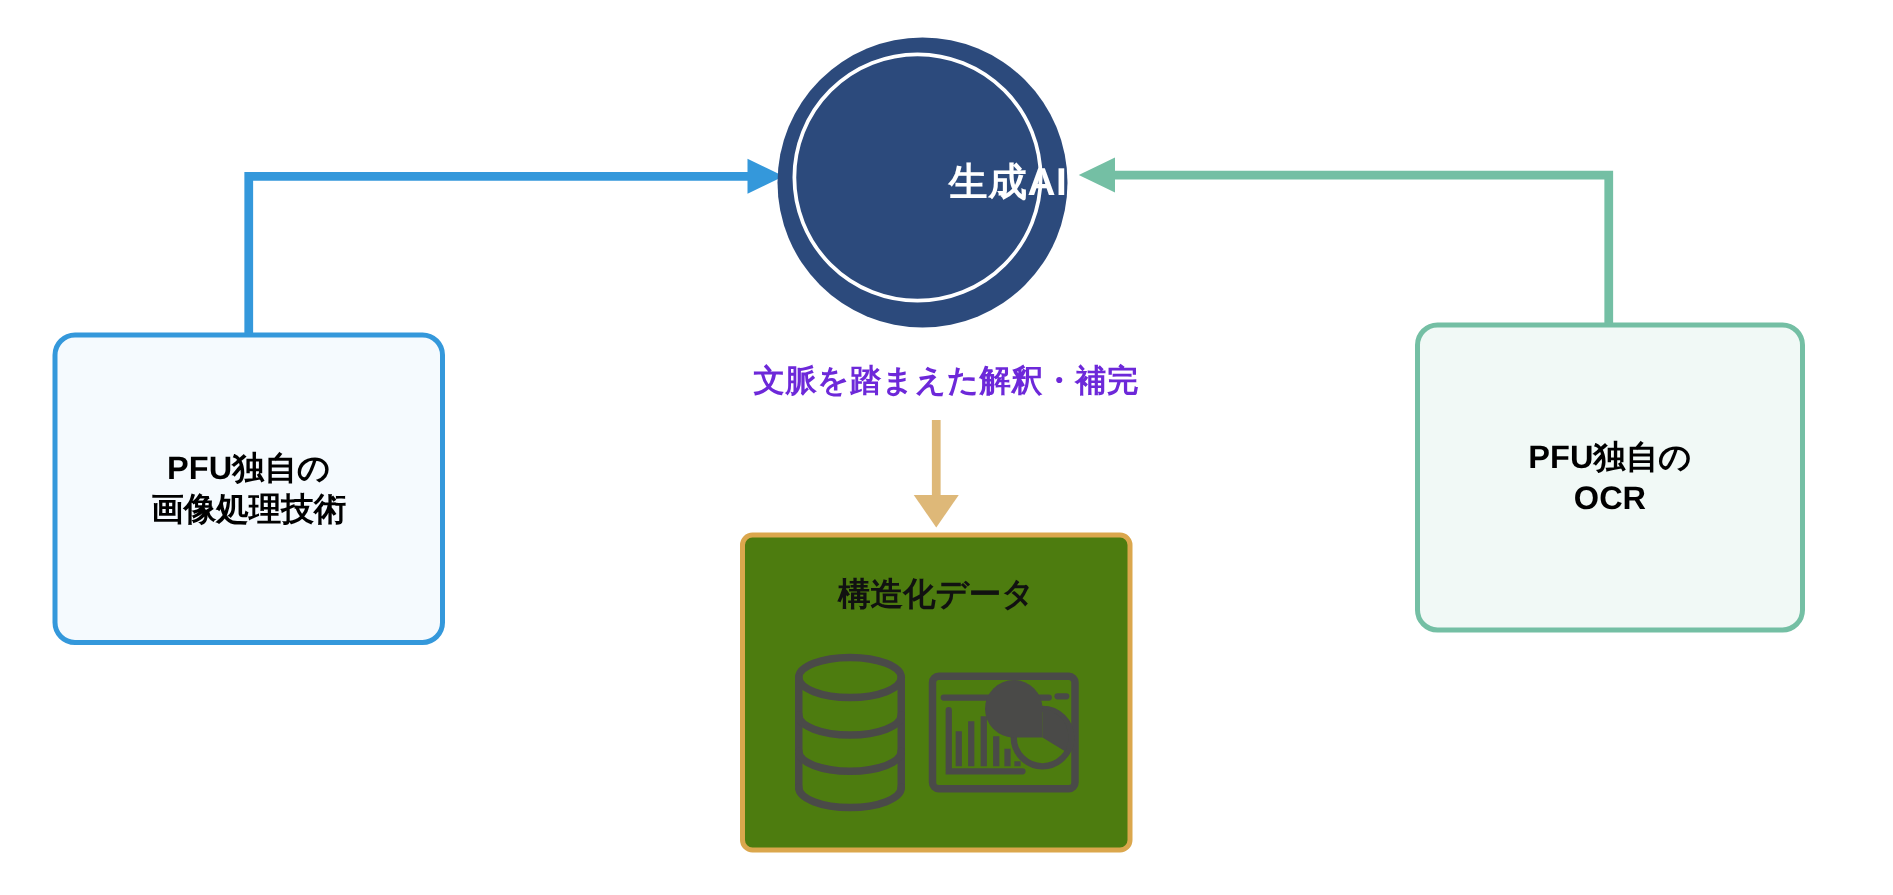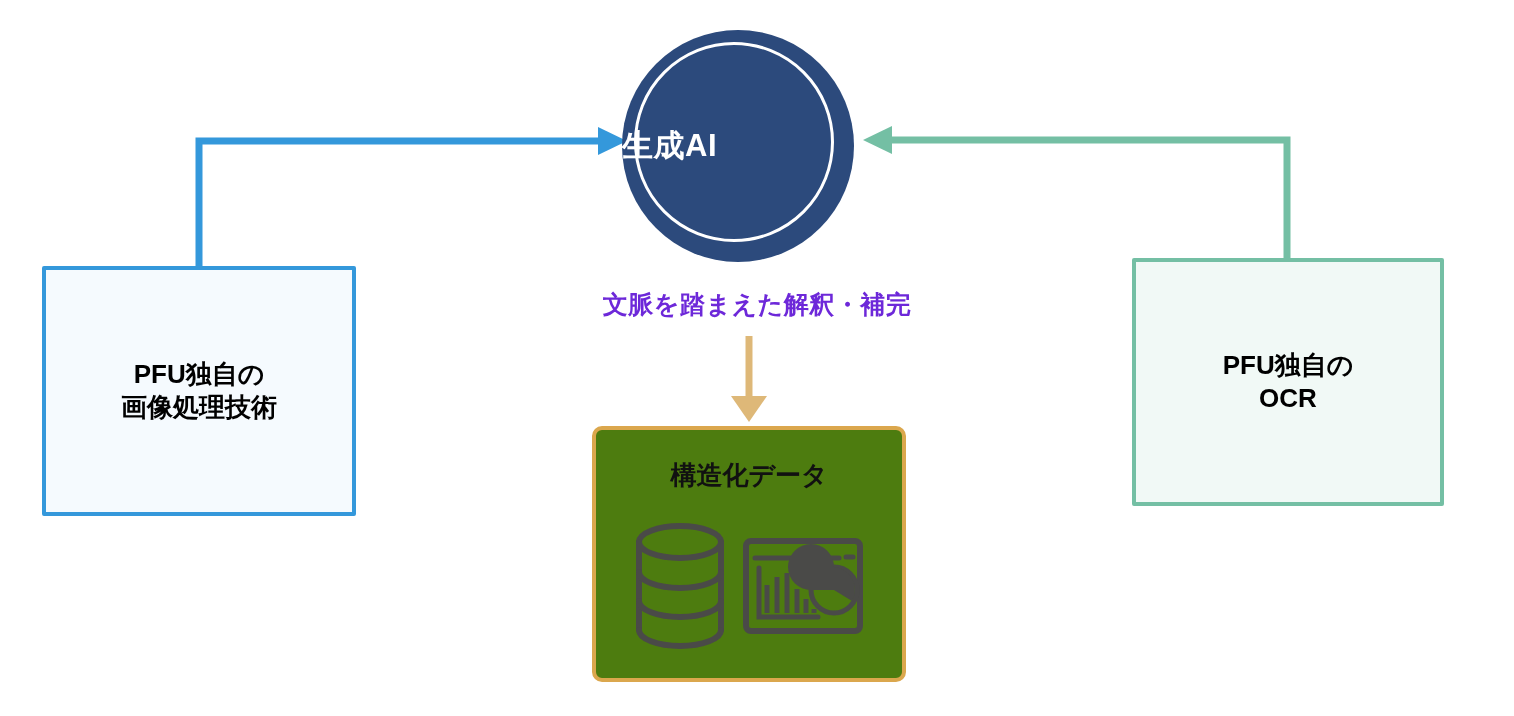--- a/index.html
+++ b/index.html
@@ -30,21 +30,21 @@
   .ai-circle {
     position: absolute;
     left: 622px;
     top: 30px;
     width: 232px;
     height: 232px;
     border-radius: 50%;
     background: #2C4A7C;
     display: flex;
     align-items: center;
-    justify-content: flex-start;
+    justify-content: flex-end;
   }
   .ai-circle-ring {
     position: absolute;
     left: 12px;
     top: 12px;
     width: 200px;
     height: 200px;
     border-radius: 50%;
     border: 3px solid #ffffff;
     box-sizing: border-box;
@@ -56,21 +56,21 @@
     font-weight: bold;
     letter-spacing: 0.5px;
     z-index: 2;
     white-space: nowrap;
   }
 
   
   .side-box {
     position: absolute;
     box-sizing: border-box;
-    border-radius: 2px;
+    border-radius: 18px;
     display: flex;
     align-items: center;
     justify-content: center;
     text-align: center;
   }
   .side-box-label {
     font-size: 26px;
     font-weight: bold;
     color: #000000;
     line-height: 1.28;

